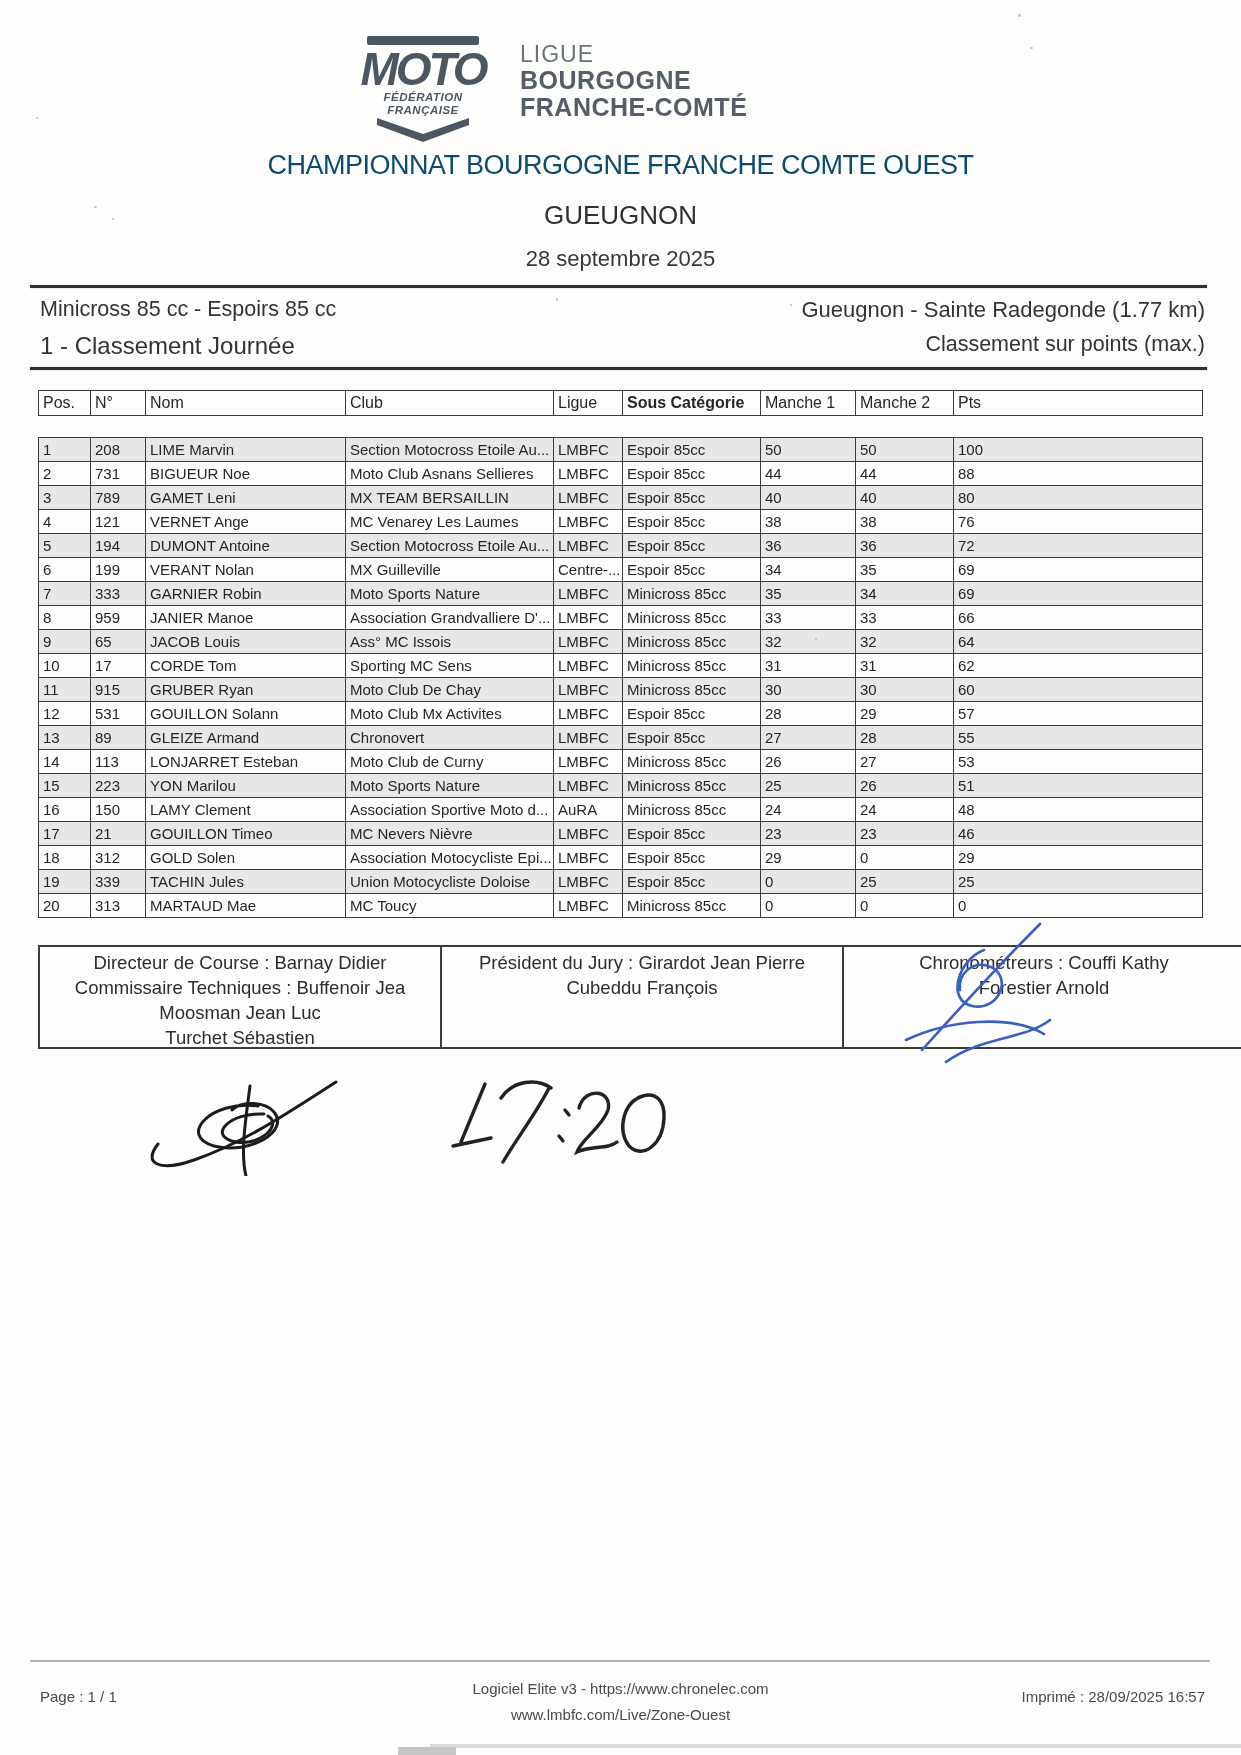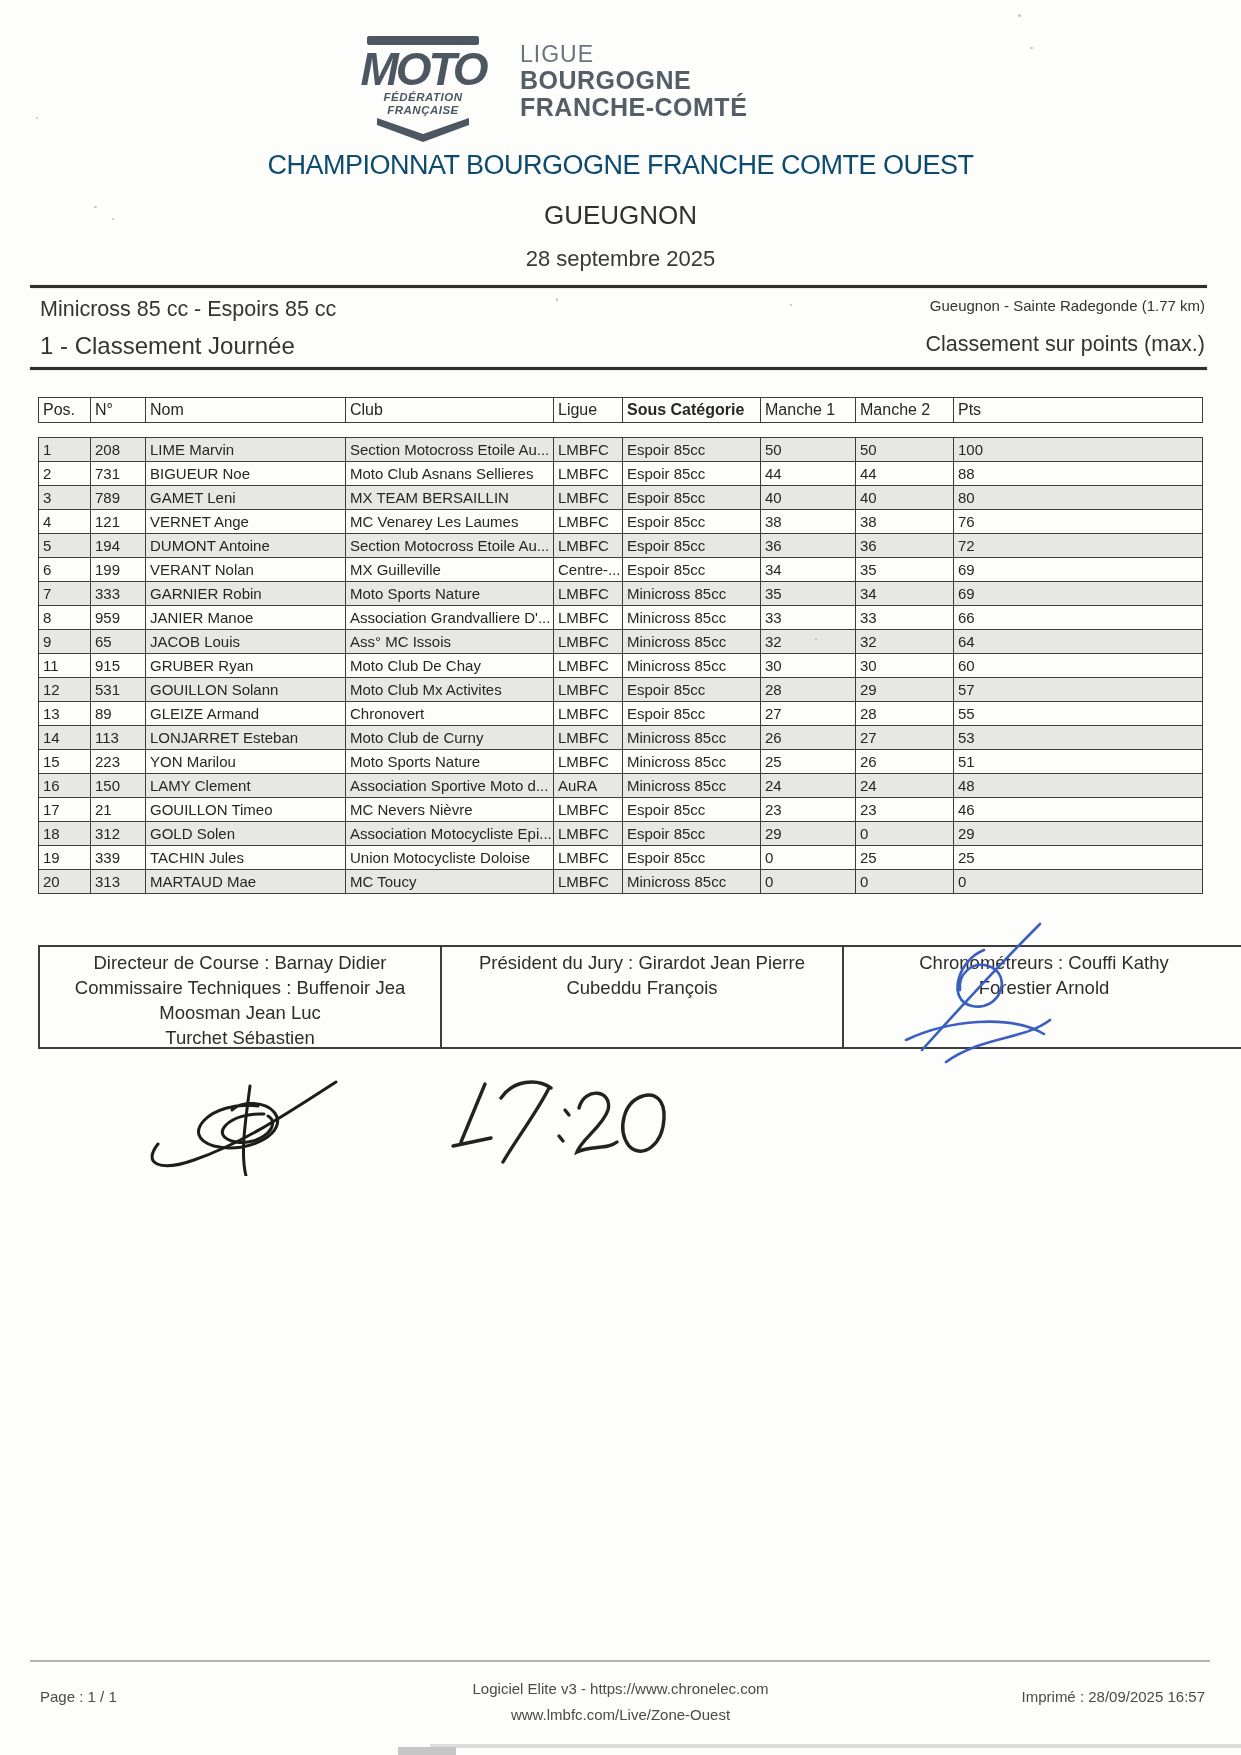--- a/index.html
+++ b/index.html
@@ -18,26 +18,26 @@
   .liguetext { color:#555e66; padding-top:6px; }
   .liguetext .l1 { font-size:23px; font-weight:normal; letter-spacing:1px; color:#6a737c; line-height:25px;}
   .liguetext .l2, .liguetext .l3 { font-size:25px; font-weight:bold; letter-spacing:.5px; line-height:27px; }
   
   .title { position:absolute; top:150px; left:0; width:100%; text-align:center; font-size:27px; letter-spacing:-.5px; color:#0c4a6e; }
   .subtitle { position:absolute; top:200px; left:0; width:100%; text-align:center; font-size:26px; letter-spacing:0; color:#303030; }
   .datetxt { position:absolute; top:246px; left:0; width:100%; text-align:center; font-size:22px; color:#383838; }
   .rule { position:absolute; left:30px; width:1177px; height:3px; background:#2f2f2f; box-shadow:0 0 1px #666; }
   .rule1 { top:285px; } .rule2 { top:367px; }
   .metaL1 { position:absolute; top:297px; left:40px;  font-size:21.5px; color:#333; }
-  .metaR1 { position:absolute; top:297px; right:36px; font-size:15px; color:#333; }
+  .metaR1 { position:absolute; top:297px; right:36px; font-size:22px; color:#333; }
   .metaL2 { position:absolute; top:332px; left:40px;  font-size:24px; color:#333; }
   .metaR2 { position:absolute; top:332px; right:36px; font-size:21.5px; color:#333; }
   
   table { border-collapse:collapse; table-layout:fixed; width:1164px; }
-  .tbl-head { position:absolute; top:390px; left:38px;margin-top:7px; }
+  .tbl-head { position:absolute; top:390px; left:38px; }
   .tbl-body { position:absolute; top:437px; left:38px; }
   th, td {
     border:1.6px solid #3c3c3c; font-weight:normal; text-align:left;
     padding:1px 4px; font-size:15px; color:#262626;
     white-space:nowrap; overflow:hidden;
   }
   th { height:25px; font-size:16px; }
   th.bold { font-weight:bold; }
   td { height:24px; }
   .tbl-body tr:nth-child(odd) td { background:#e7e7e6; }
@@ -228,20 +228,31 @@
           <td>65</td>
           <td>JACOB Louis</td>
           <td>Ass° MC Issois</td>
           <td>LMBFC</td>
           <td>Minicross 85cc</td>
           <td>32</td>
           <td>32</td>
           <td>64</td>
         </tr>
         <tr>
+          <td>10</td>
+          <td>17</td>
+          <td>CORDE Tom</td>
+          <td>Sporting MC Sens</td>
+          <td>LMBFC</td>
+          <td>Minicross 85cc</td>
+          <td>31</td>
+          <td>31</td>
+          <td>62</td>
+        </tr>
+        <tr>
           <td>11</td>
           <td>915</td>
           <td>GRUBER Ryan</td>
           <td>Moto Club De Chay</td>
           <td>LMBFC</td>
           <td>Minicross 85cc</td>
           <td>30</td>
           <td>30</td>
           <td>60</td>
         </tr>

